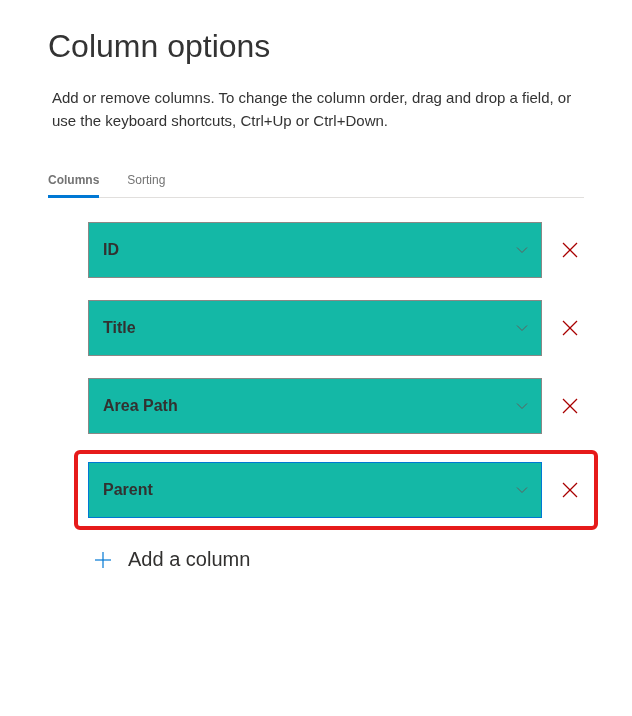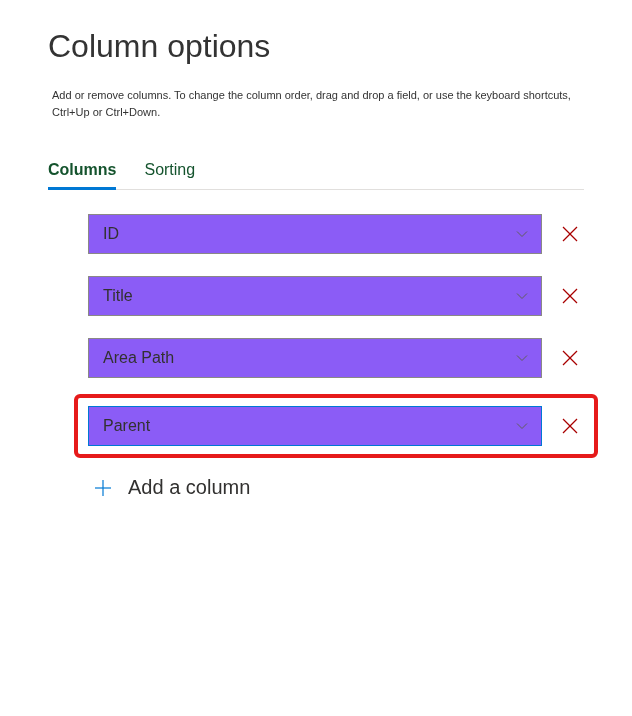--- a/index.html
+++ b/index.html
@@ -16,64 +16,65 @@
       padding: 20px 48px 20px 48px;
     }
     .title {
       font-size: 32px;
       font-weight: 300;
       color: #333;
       margin-bottom: 22px;
       margin-top: 8px;
     }
     .description {
-      font-size: 11px;
+      font-size: 15px;
       color: #333;
       line-height: 1.5;
       margin-bottom: 32px;
       padding-left: 4px;
     }
     .tabs {
       display: flex;
       border-bottom: 1px solid #e1dfdd;
       margin-bottom: 24px;
     }
     .tab {
       padding: 8px 0 8px 0;
       margin-right: 28px;
-      font-size: 16px;
-      color: #14532d;
+      font-size: 12px;
+      color: #737373;
       cursor: pointer;
       border-bottom: 3px solid transparent;
       position: relative;
       top: 1px;
     }
     .tab.active {
       font-weight: 600;
       border-bottom: 3px solid #0078d4;
     }
     .column-list {
       padding-left: 40px;
     }
     .column-row {
       display: flex;
       align-items: center;
       margin-bottom: 22px;
     }
     .column-select {
       flex: 1;
-      height: 40px;
+      height: 56px;
       border: 1px solid #8a8886;
-      background: #8b5cf6;
+      background: #14b8a6;
       display: flex;
       align-items: center;
       justify-content: space-between;
       padding: 0 12px 0 14px;
       cursor: pointer;
       font-size: 16px;
+      font-weight: bold;
     }
     .column-select.highlighted-inner {
       border: 1px solid #0078d4;
     }
     .highlight-wrap {
       border: 4px solid #e61a1a;
       border-radius: 6px;
       padding: 8px 10px 8px 10px;
       margin-left: -14px;
       margin-right: -14px;

